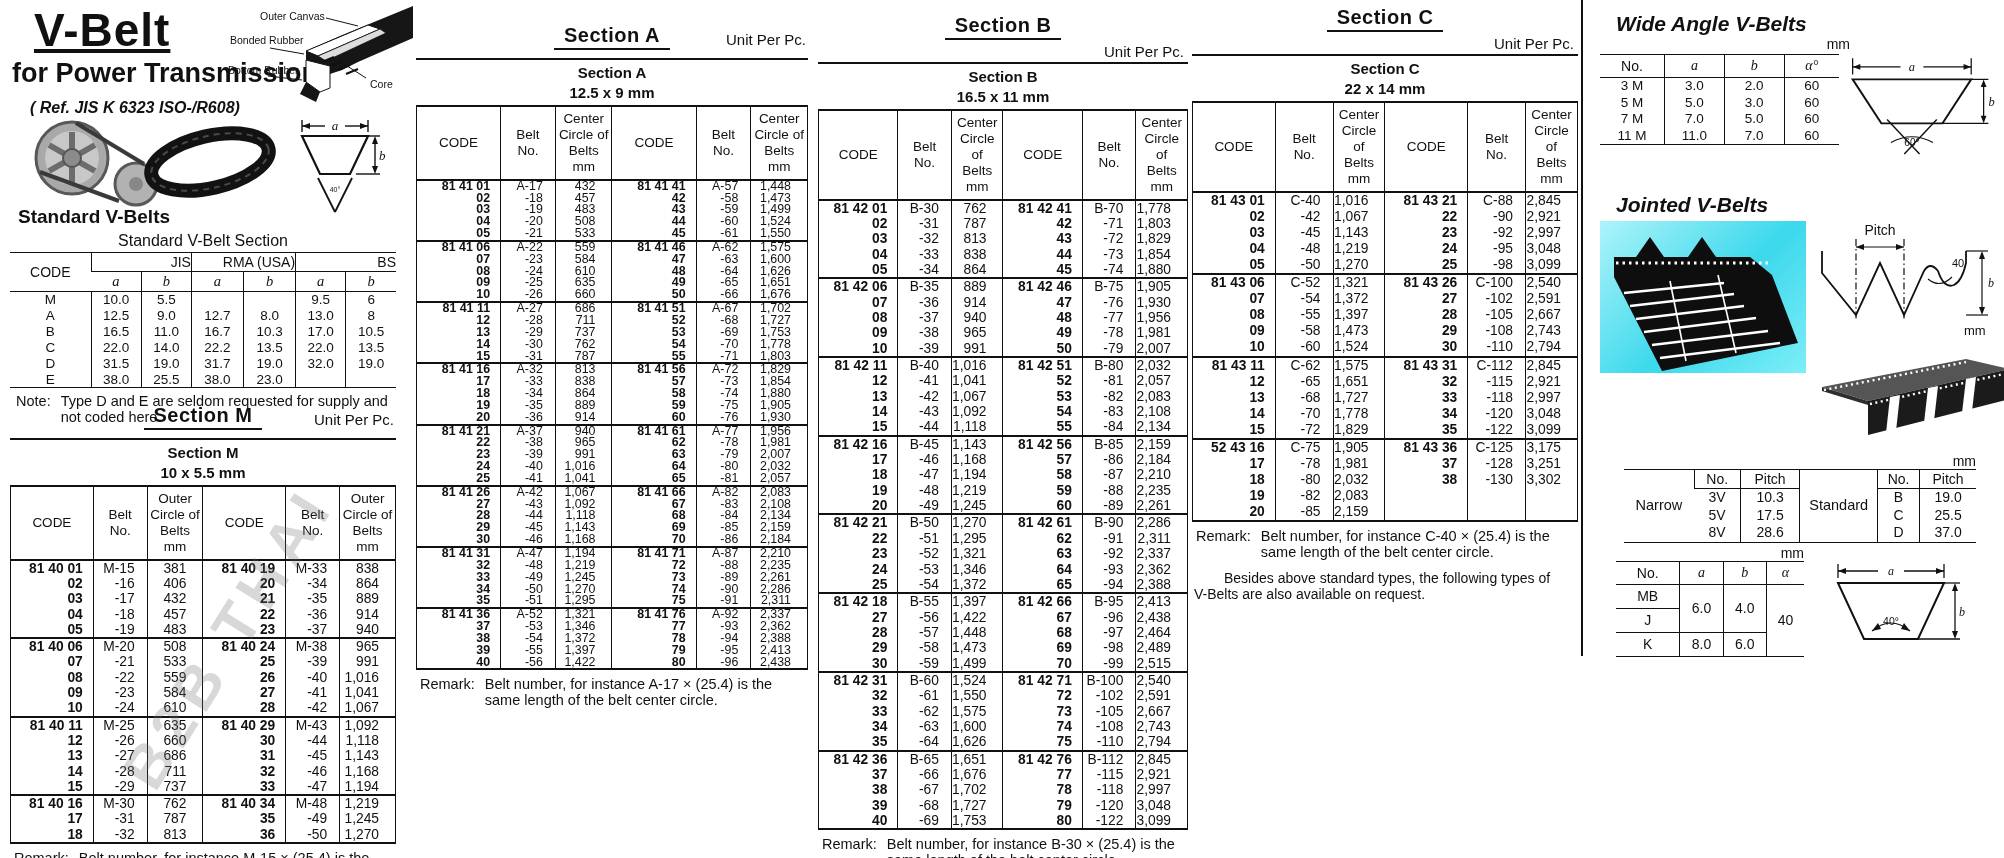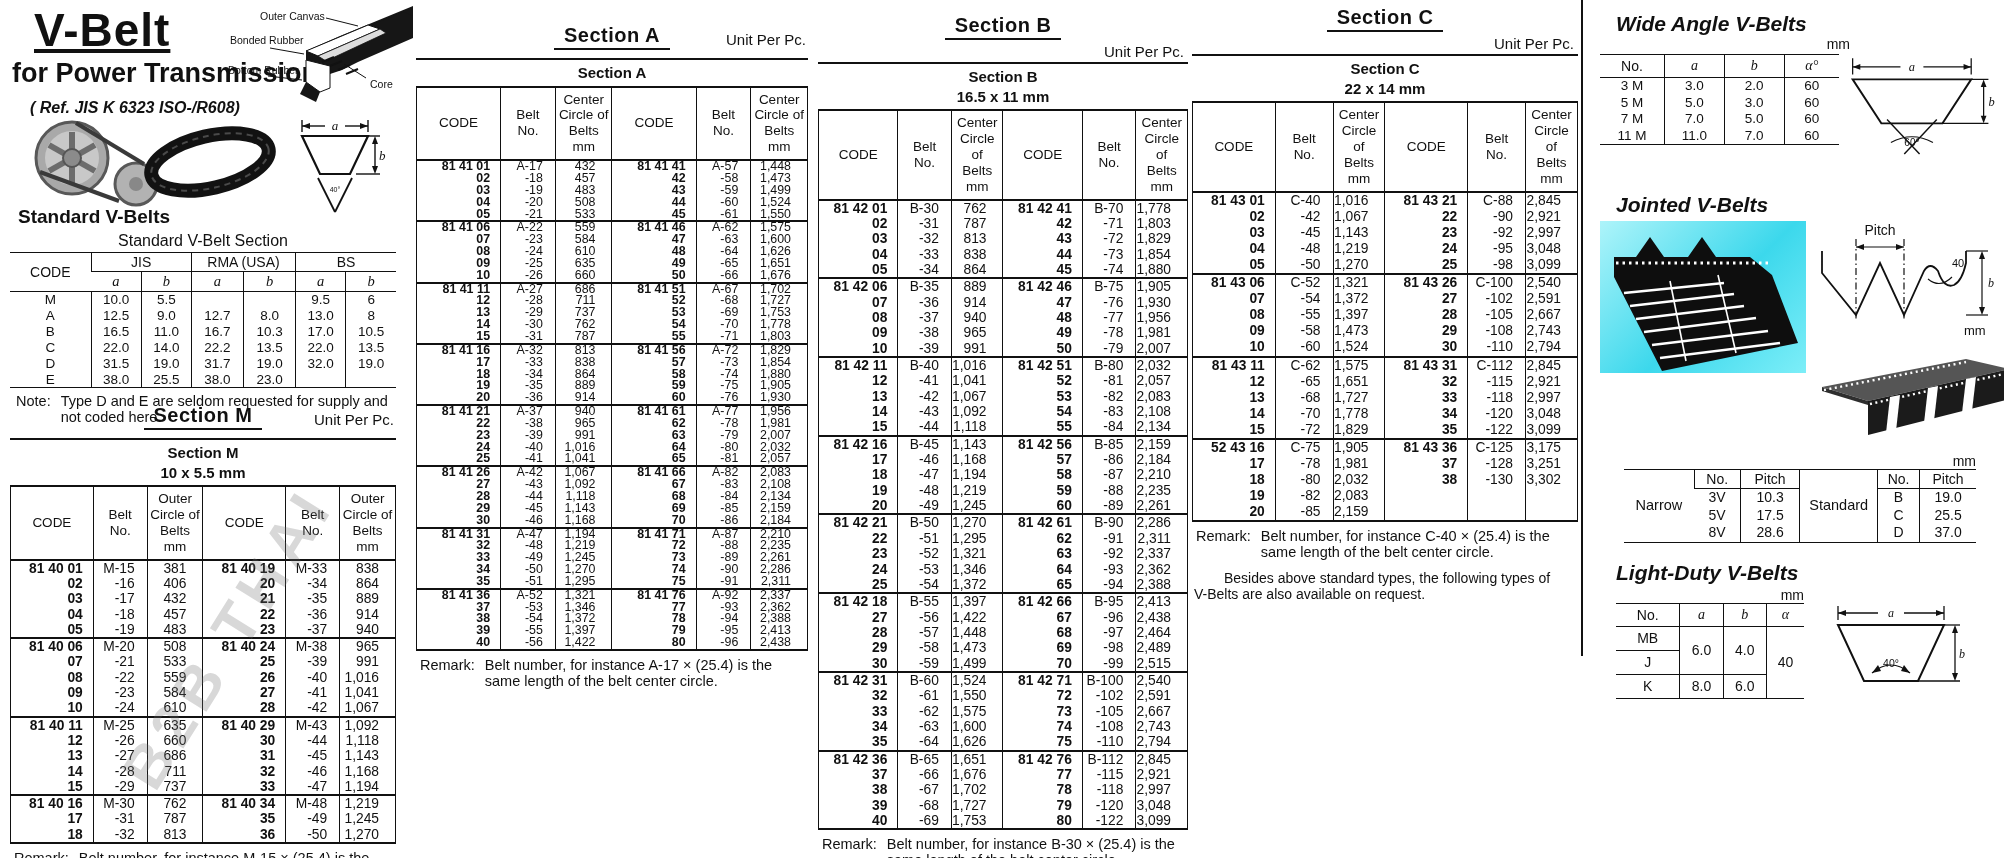--- a/index.html
+++ b/index.html
@@ -27,21 +27,21 @@
   .profile-svg { position:absolute; left:284px; top:106px; }
 
   .std-block { position:absolute; top:202px; left:0; width:100%; }
   .std-heading { font-size:19px; font-weight:bold; margin-left:8px; }
   .std-title { text-align:center; font-size:16px; margin-top:4px; }
   table.std-tab { border-collapse:collapse; width:100%; table-layout:fixed; margin-top:2px; border-bottom:1.8px solid #111; }
   .std-tab th, .std-tab td { border-left:1.4px solid #111; text-align:center; padding:1px 0; }
   .std-tab th:first-child, .std-tab td:first-child { border-left:none; }
   .std-tab thead tr:first-child th { border-top:1.8px solid #111; }
   .std-tab th { font-weight:normal; font-size:14px; }
-  .std-tab th.grp { border-bottom:1.4px solid #111; }
+  .std-tab th.grp { border-bottom:1.4px solid #111;text-align:right; }
   .std-tab th.sub { border-bottom:1.8px solid #111; font-style:italic; font-family:"Liberation Serif", serif; font-size:14.5px; }
   .std-tab th.codeh { border-bottom:1.8px solid #111; }
   .std-tab tbody td { font-size:13.5px; line-height:13.9px; }
   .note { display:flex; gap:10px; font-size:14.5px; margin-top:5px; padding-left:6px; }
 
   
   .sec { position:relative; }
   .titlebar { position:relative; text-align:center; }
   .sec-title { display:inline-block; font-weight:bold; font-size:20px; letter-spacing:0.5px;
                border-bottom:2.5px solid #111; padding:0 10px 1px; }
@@ -477,20 +477,21 @@
   </div>
 
   <div class="col-a">
     <div class="sec" id="secA" style="margin-top:18px;">
       <div class="titlebar">
         <span class="sec-title">Section A</span>
         <span class="sec-unit">Unit Per Pc.</span>
       </div>
       <div class="sec-sub">
         <div>Section A</div>
+          <div>12.5 x 9 mm</div>
       </div>
       <table class="sec-tab">
         <colgroup>
             <col style="width:21.5%">
             <col style="width:14%">
             <col style="width:14.5%">
             <col style="width:21.5%">
             <col style="width:14%">
             <col style="width:14.5%">
           </colgroup>
@@ -1587,21 +1588,20 @@
       </tr>
       <tr>
         <td>8V</td>
         <td>28.6</td>
         <td>D</td>
         <td>37.0</td>
       </tr>
     </tbody>
       </table>
 
-    <div class="rp-title" style="margin-top:18px;">Light-Duty V-Belts</div>
     <div class="mm-label" style="width:204px; margin-top:2px;">mm</div>
     <div class="ld-row">
       <table class="ld-tab">
         <colgroup>
             <col style="width:34%">
             <col style="width:23%">
             <col style="width:23%">
             <col style="width:20%">
           </colgroup>
         <thead>

